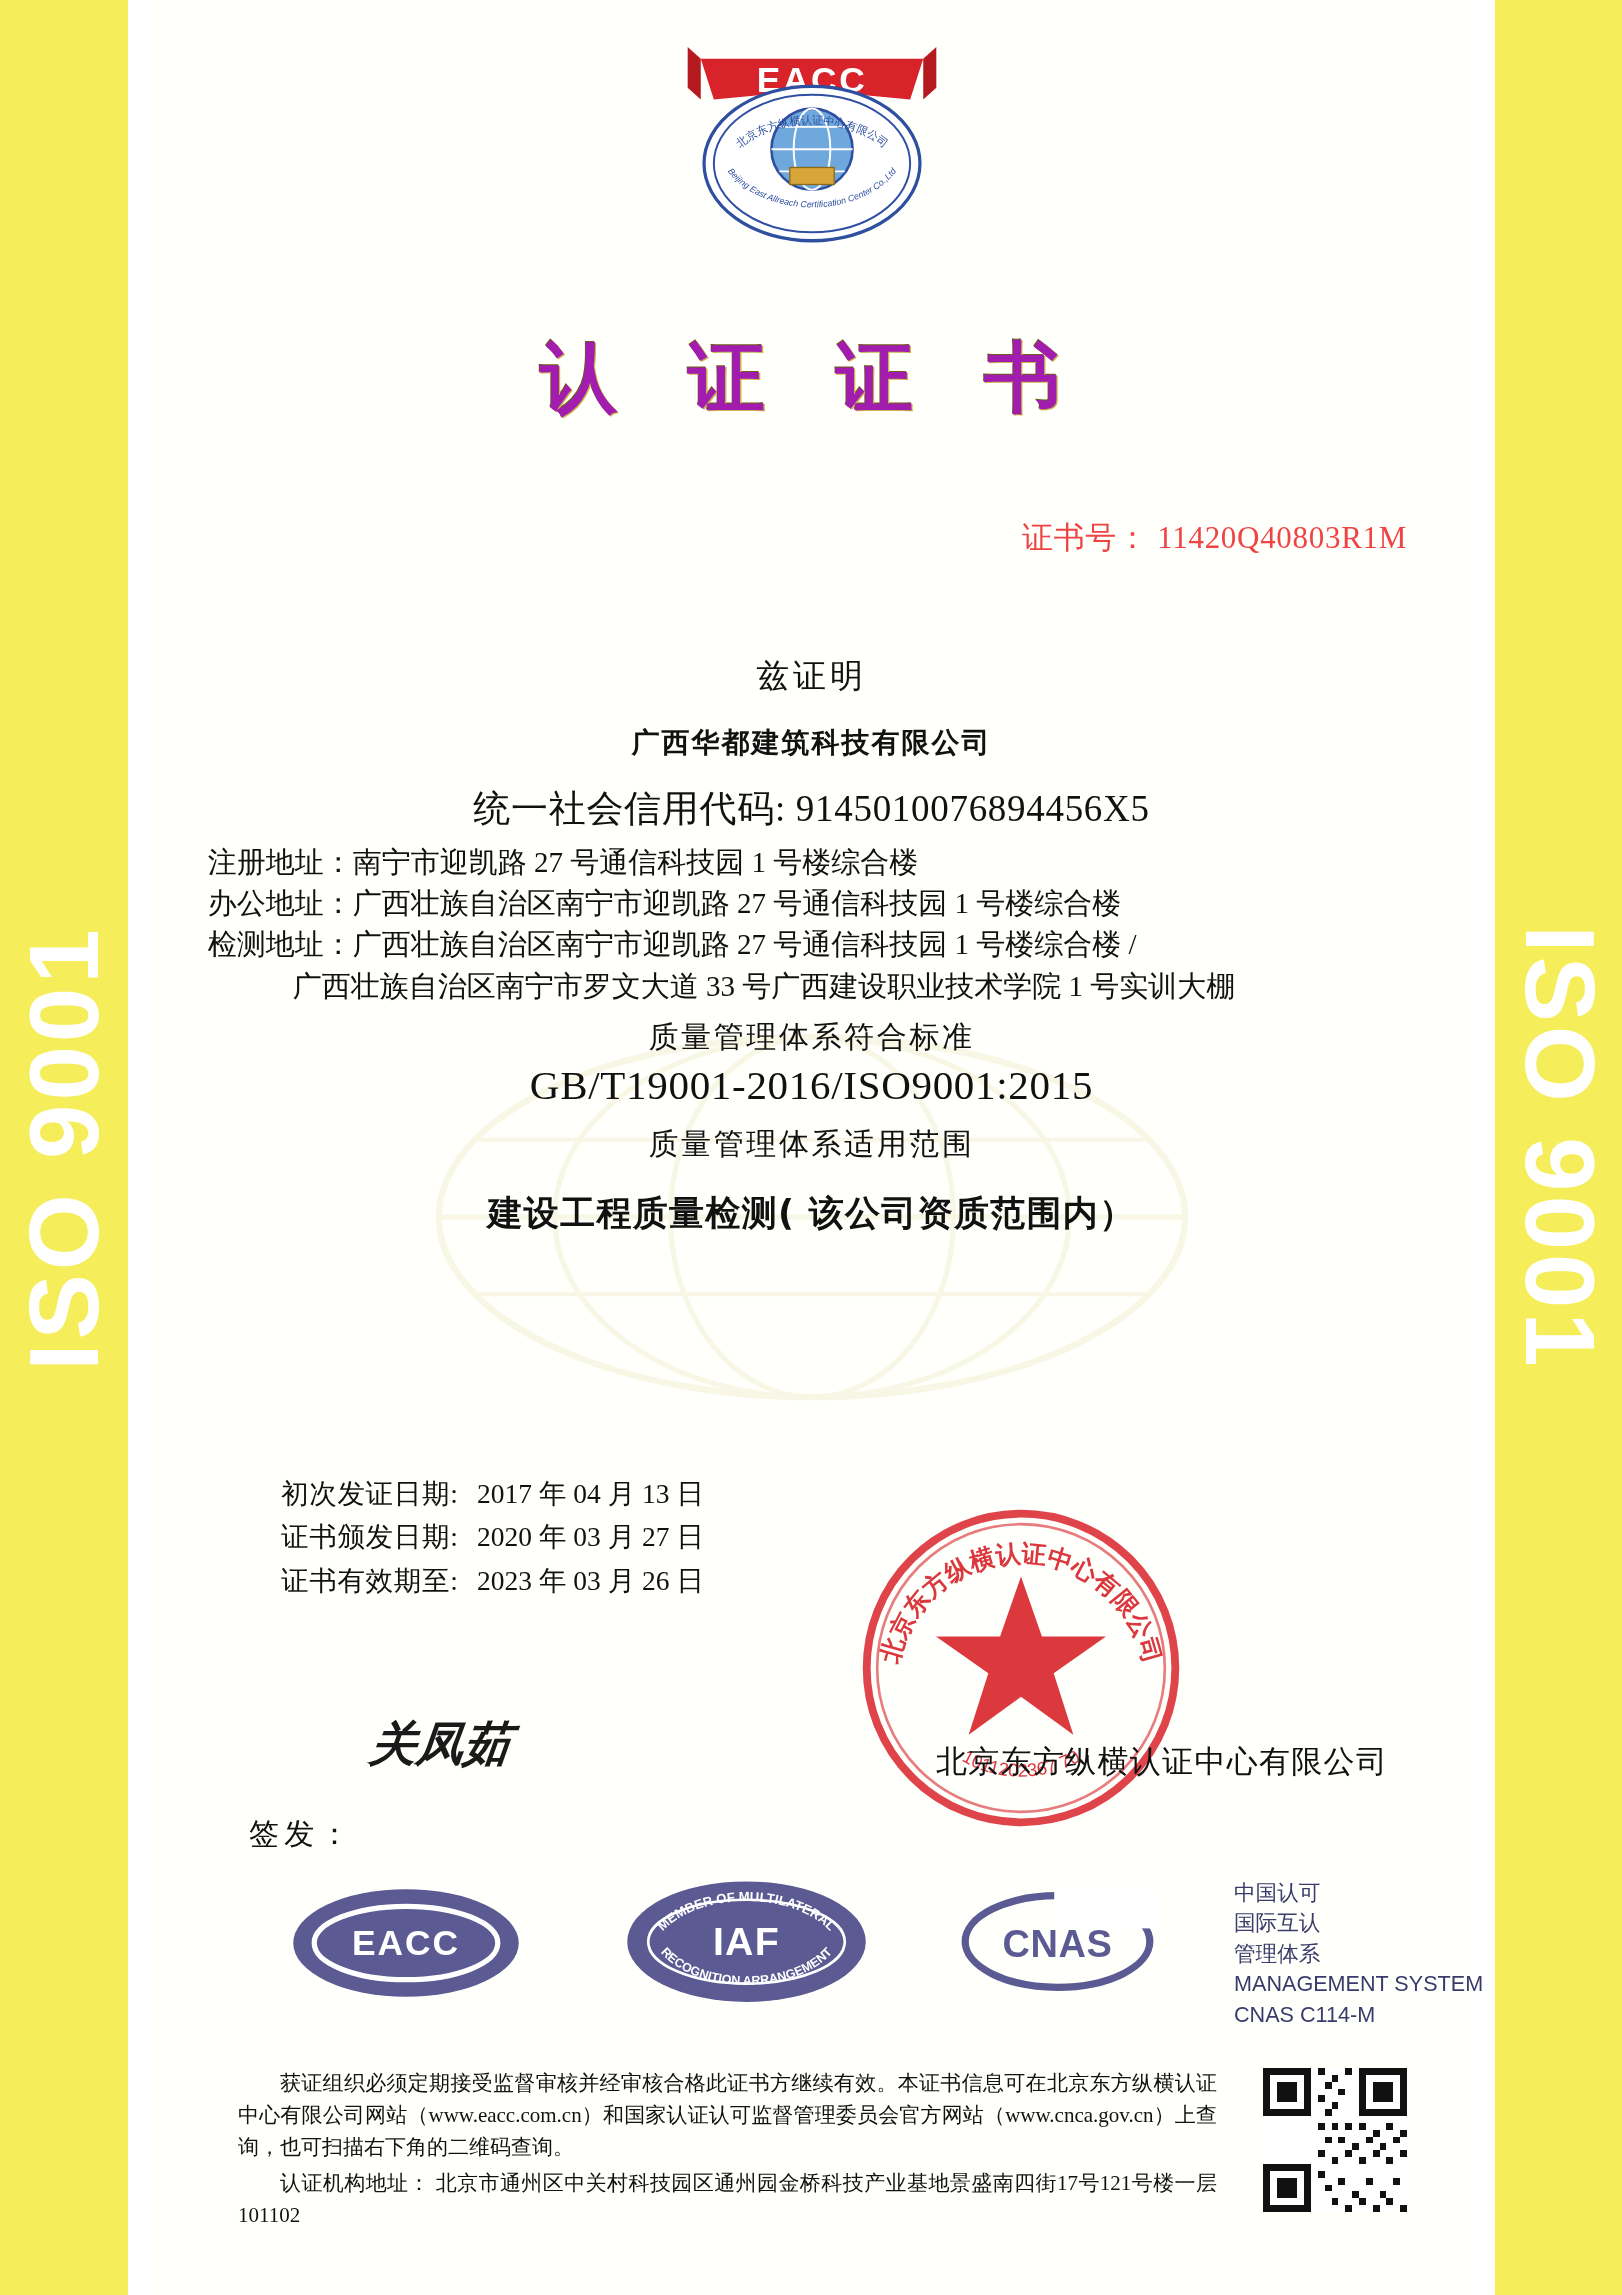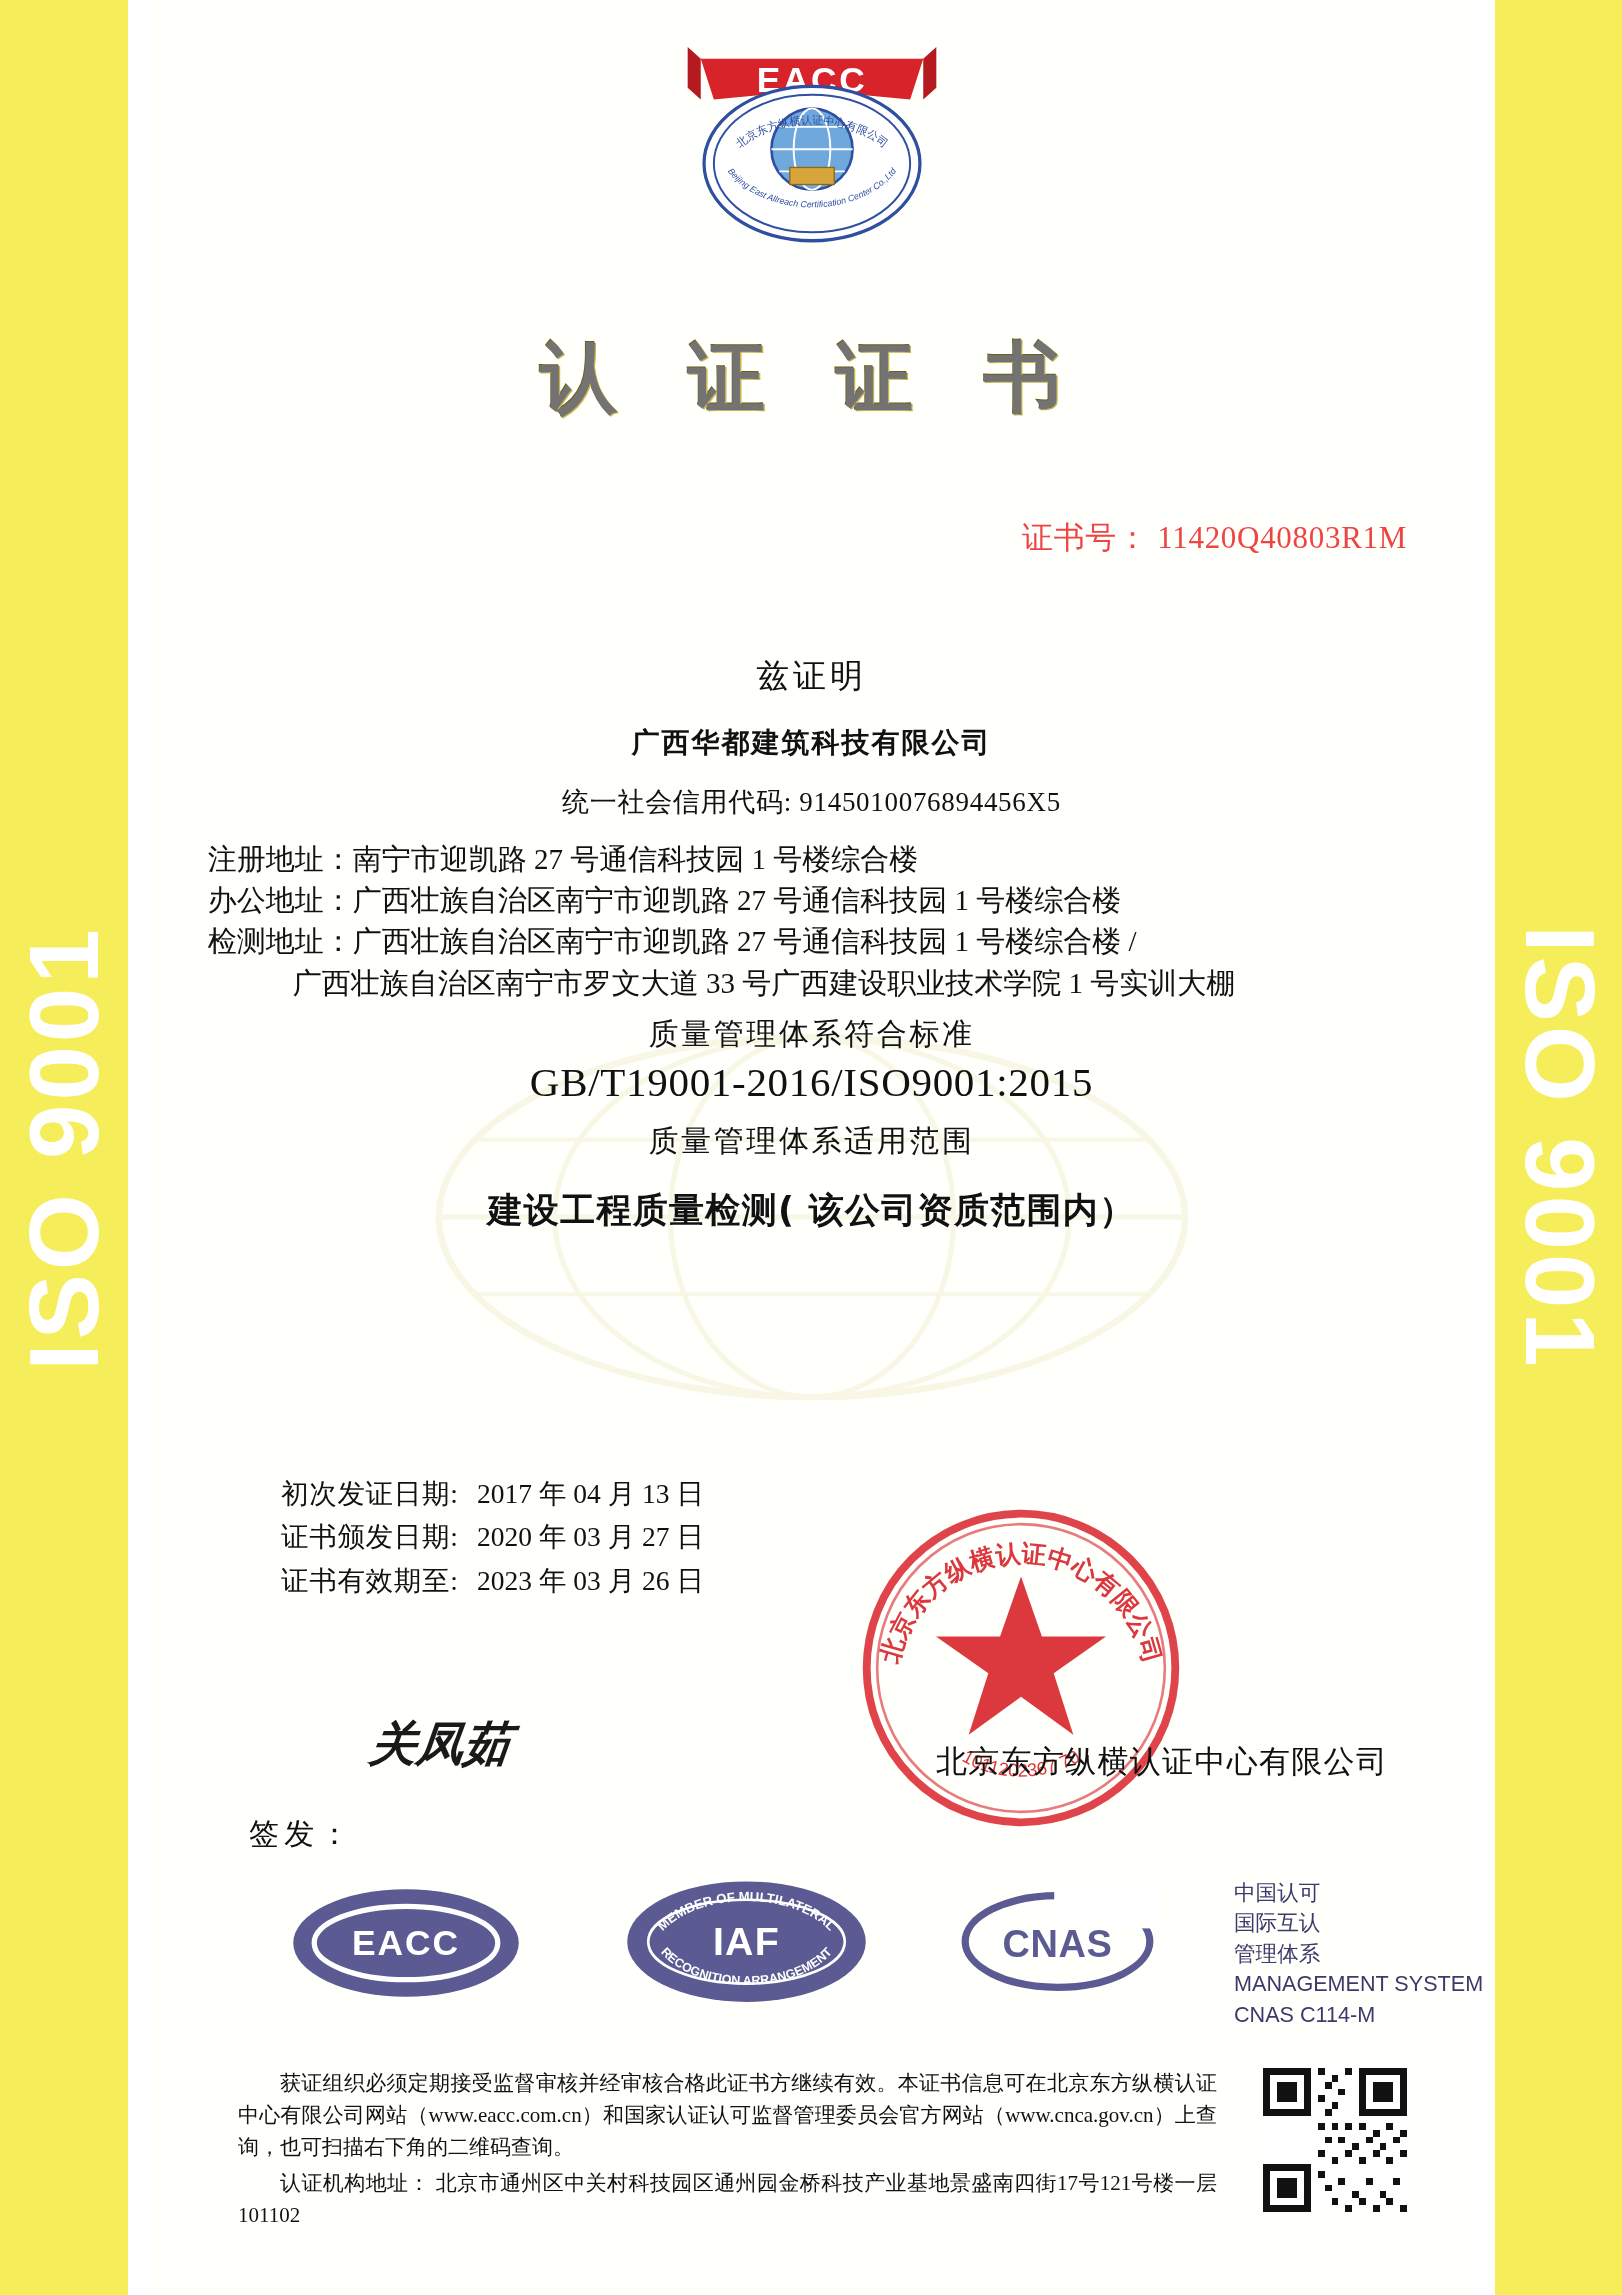--- a/index.html
+++ b/index.html
@@ -89,21 +89,21 @@
   
   .cert-title {
     position: absolute;
     left: 0; right: 0;
     top: 327px;
     text-align: center;
     font-family: "DejaVu Serif", serif;
     font-weight: bold;
     font-size: 77px;
     letter-spacing: 22px;
-    color: #737373;
+    color: #a21caf;
     text-shadow: 1.3px 1.3px 0 #c9b44a, -0.7px -0.7px 0 #6d5f16;
   }
 
   .cert-number {
     position: absolute;
     right: 216px;
     top: 517px;
     font-size: 31px;
     color: #ef4444;
     letter-spacing: 0.7px;
@@ -124,23 +124,23 @@
     margin-bottom: 25px;
   }
   .company {
     font-family: "DejaVu Sans", sans-serif;
     font-weight: bold;
     font-size: 28px;
     letter-spacing: 2px;
     margin-bottom: 22px;
   }
   .credit-code {
-    font-size: 27px;
+    font-size: 37px;
     letter-spacing: 0.7px;
-    margin-bottom: 19px;
+    margin-bottom: 8px;
   }
 
   .addr-list {
     text-align: left;
     padding-left: 11.8px;
     padding-right: 5.2px;
   }
   .addr-row {
     font-size: 29px;
     line-height: 1.42;

